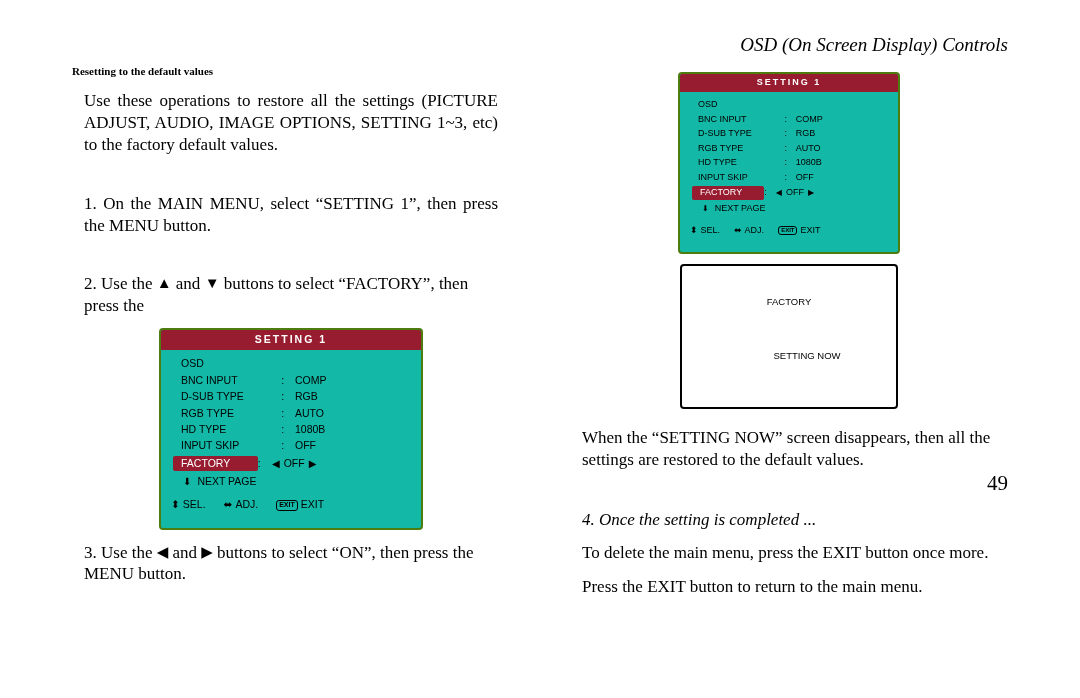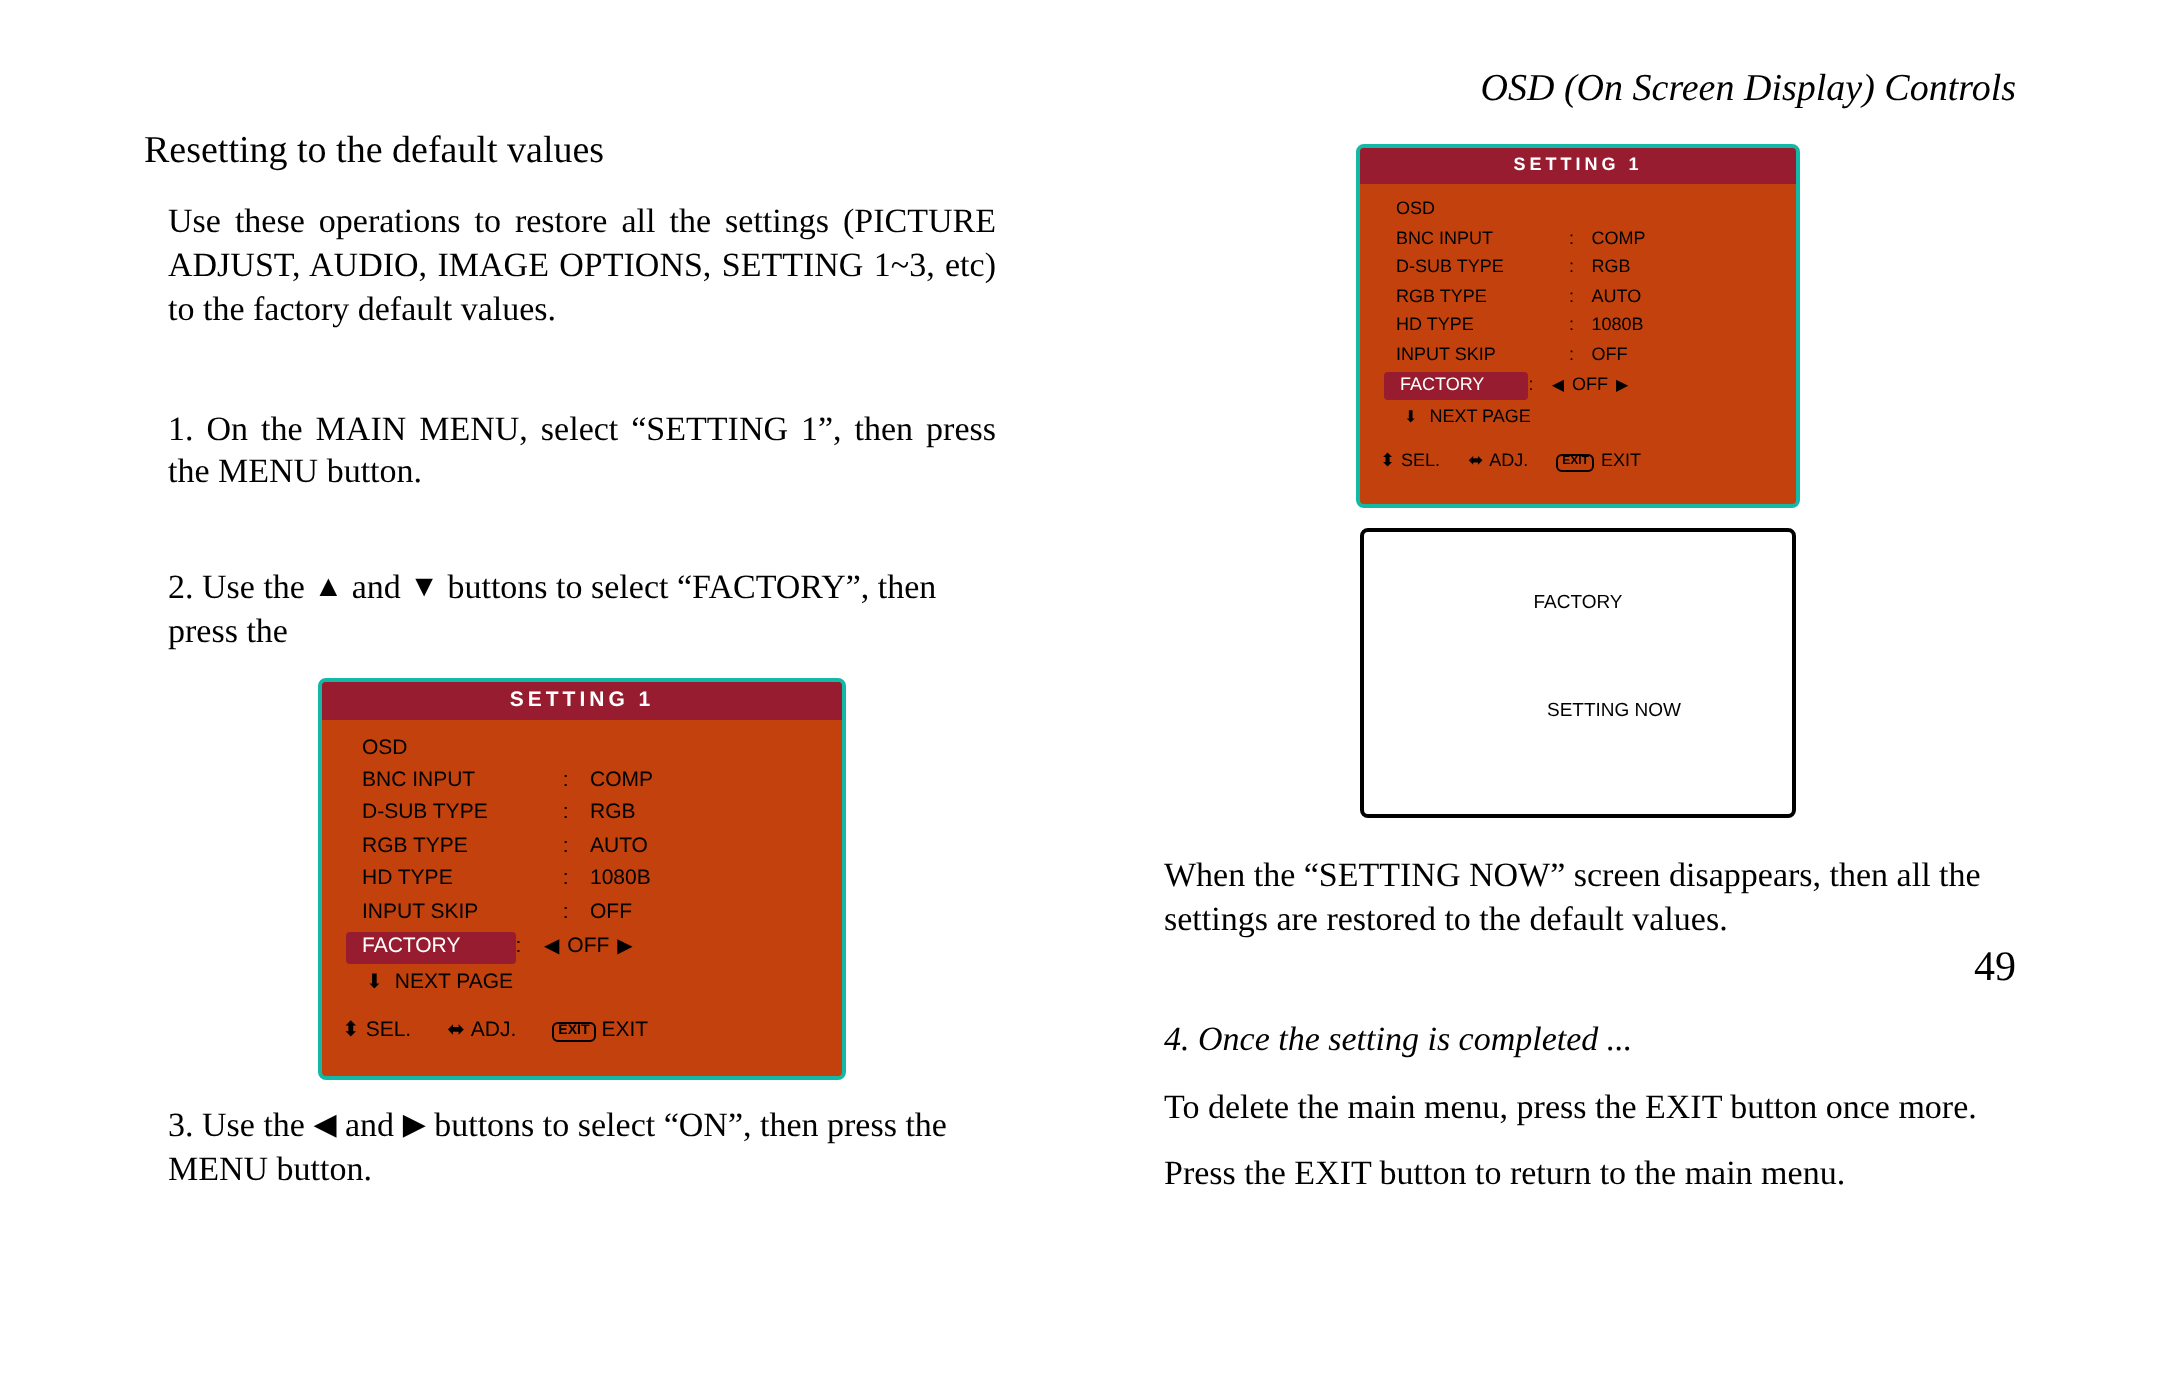--- a/index.html
+++ b/index.html
@@ -24,39 +24,39 @@
   .columns {
     display: flex;
     gap: 60px;
   }
   .col {
     flex: 1;
     font-size: 17px;
     line-height: 1.28;
   }
   .section-heading {
-    font-weight: normal;
-    font-size: 19px;
+    font-weight: bold;
+    font-size: 11px;
     margin-bottom: 2px;
   }
   p { margin: 12px; }
   .justify { text-align: justify; }
   .step4 { font-style: italic; }
   .tri {
     display: inline-block;
     font-size: 15px;
     line-height: 1;
     vertical-align: 1px;
   }
 
   
   .osd {
-    border: 2px solid #14b8a6;
+    border: 2px solid #4d7c0f;
     border-radius: 4px;
-    background: #c2410c;
+    background: #14b8a6;
     font-family: Arial, Helvetica, sans-serif;
     font-size: 10.5px;
     width: 260px;
     margin: 8px auto 10px auto;
     overflow: hidden;
   }
   .osd.small { width: 218px; font-size: 9px; }
   .osd-title {
     background: #971c2f;
     color: #fff;

